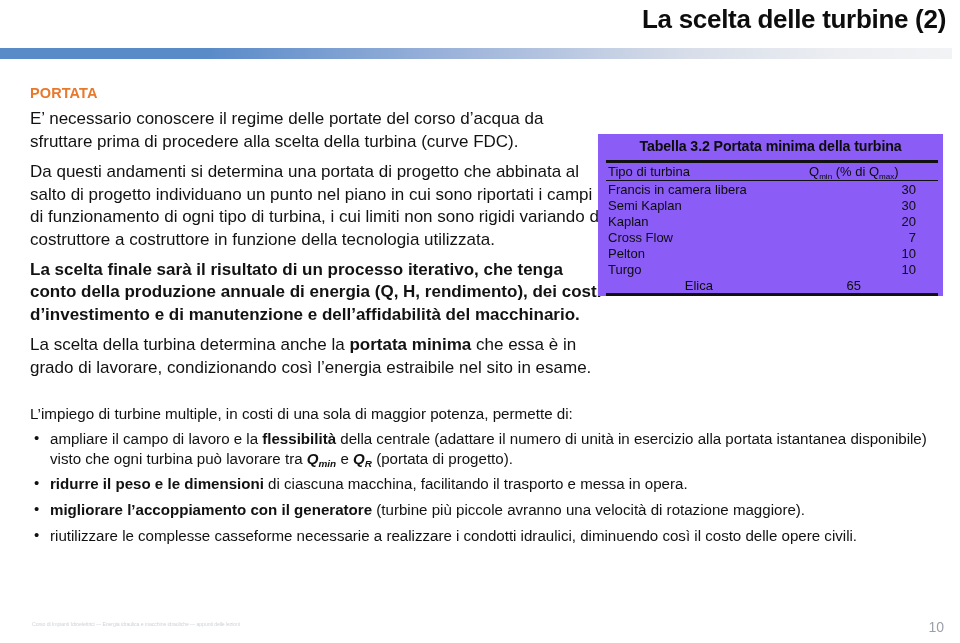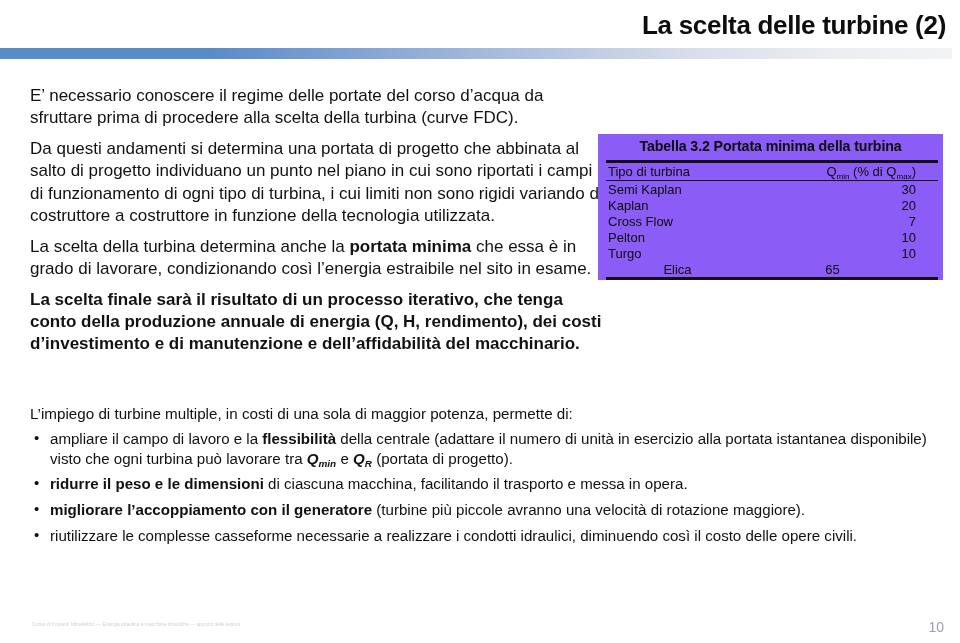--- a/index.html
+++ b/index.html
@@ -12,21 +12,21 @@
     height: 643px;
     position: relative;
     overflow: hidden;
     font-family: "Liberation Sans", sans-serif;
     color: #111111;
   }
 
   
   .slide-title {
     position: absolute;
-    top: 10px;
+    top: 4px;
     right: 14px;
     font-size: 26px;
     font-weight: bold;
     letter-spacing: -0.3px;
     color: #0d0d0d;
     text-align: right;
     white-space: nowrap;
   }
 
   
@@ -91,21 +91,21 @@
   }
   .tbl thead th {
     font-weight: normal;
     text-align: left;
     padding: 1px 0 1px 2px;
     border-top: 3px solid #111;
     border-bottom: 1.4px solid #111;
     white-space: nowrap;
   }
   .tbl thead th.num {
-    text-align: right;
+    text-align: center;
     padding-right: 22px;
   }
   .tbl tbody td {
     padding: 0.5px 0 0.5px 2px;
     white-space: nowrap;
   }
   .tbl tbody td.num {
     text-align: right;
     padding-right: 22px;
   }
@@ -185,41 +185,46 @@
   }
 </style>
 </head>
 <body>
 
 <div class="slide-title">La scelta delle turbine (2)</div>
 
 <div class="title-rule"></div>
 
 <div class="content-left">
+  <div class="section-head">PORTATA</div>
 
   <p class="para">E’ necessario conoscere il regime delle portate del corso d’acqua da sfruttare prima di procedere alla scelta della turbina (curve FDC).</p>
 
   <p class="para">Da questi andamenti si determina una portata di progetto che abbinata al salto di progetto individuano un punto nel piano in cui sono riportati i campi di funzionamento di ogni tipo di turbina, i cui limiti non sono rigidi variando da costruttore a costruttore in funzione della tecnologia utilizzata.</p>
 
+  <p class="para bold">La scelta finale sarà il risultato di un processo iterativo, che tenga conto della produzione annuale di energia (Q, H, rendimento), dei costi d’investimento e di manutenzione e dell’affidabilità del macchinario.</p>
+
   <p class="para"><span>La scelta della turbina determina anche la </span><b>portata minima</b><span> che essa è in grado di lavorare, condizionando così l’energia estraibile nel sito in esame.</span></p>
-
-  <p class="para bold">La scelta finale sarà il risultato di un processo iterativo, che tenga conto della produzione annuale di energia (Q, H, rendimento), dei costi d’investimento e di manutenzione e dell’affidabilità del macchinario.</p>
 </div>
 
 <div class="table-figure">
   <div class="table-caption">Tabella 3.2 Portata minima della turbina</div>
   <table class="tbl">
     <thead>
       <tr>
         <th>Tipo di turbina</th>
         <th class="num"><span>Q</span><sub>min</sub><span> (% di Q</span><sub>max</sub><span>)</span></th>
       </tr>
     </thead>
     <tbody id="tbl-body">
         <tr>
+          <td>Francis in camera libera</td>
+          <td class="num">30</td>
+        </tr>
+        <tr>
           <td>Semi Kaplan</td>
           <td class="num">30</td>
         </tr>
         <tr>
           <td>Kaplan</td>
           <td class="num">20</td>
         </tr>
         <tr>
           <td>Cross Flow</td>
           <td class="num">7</td>

